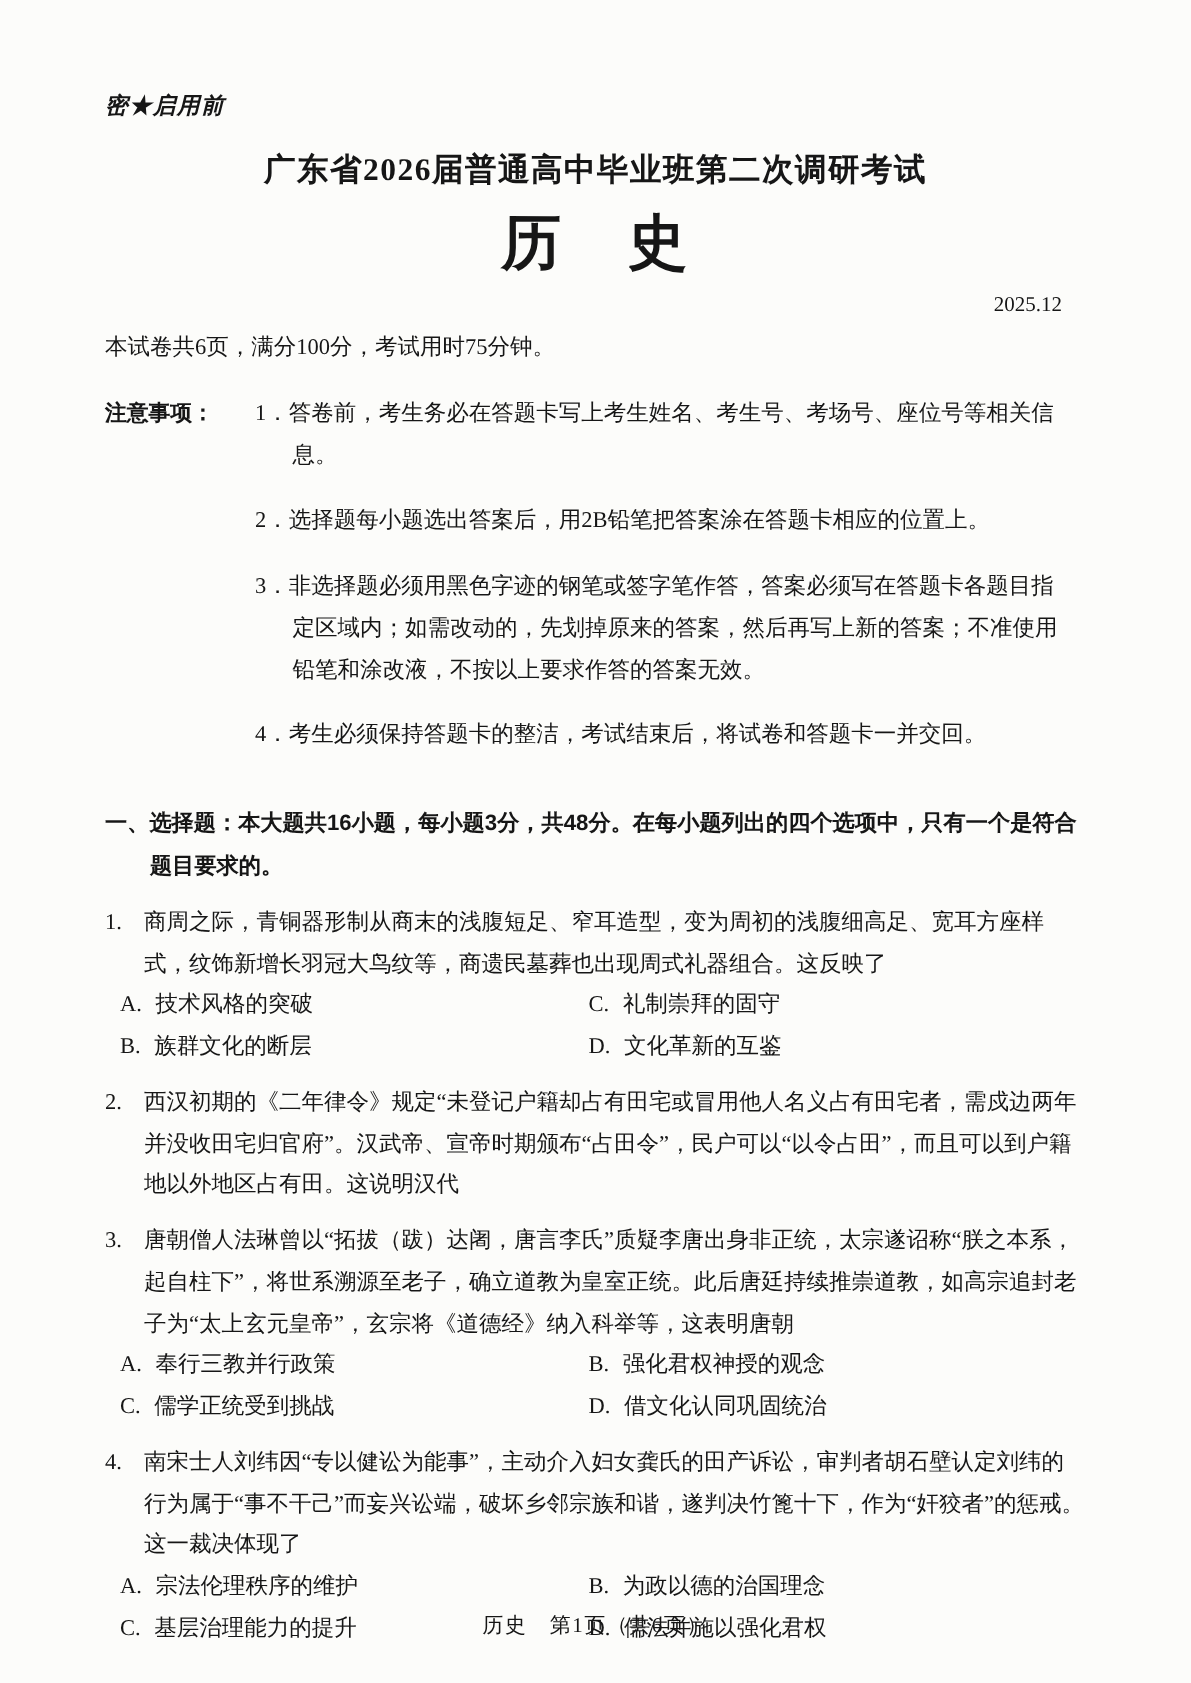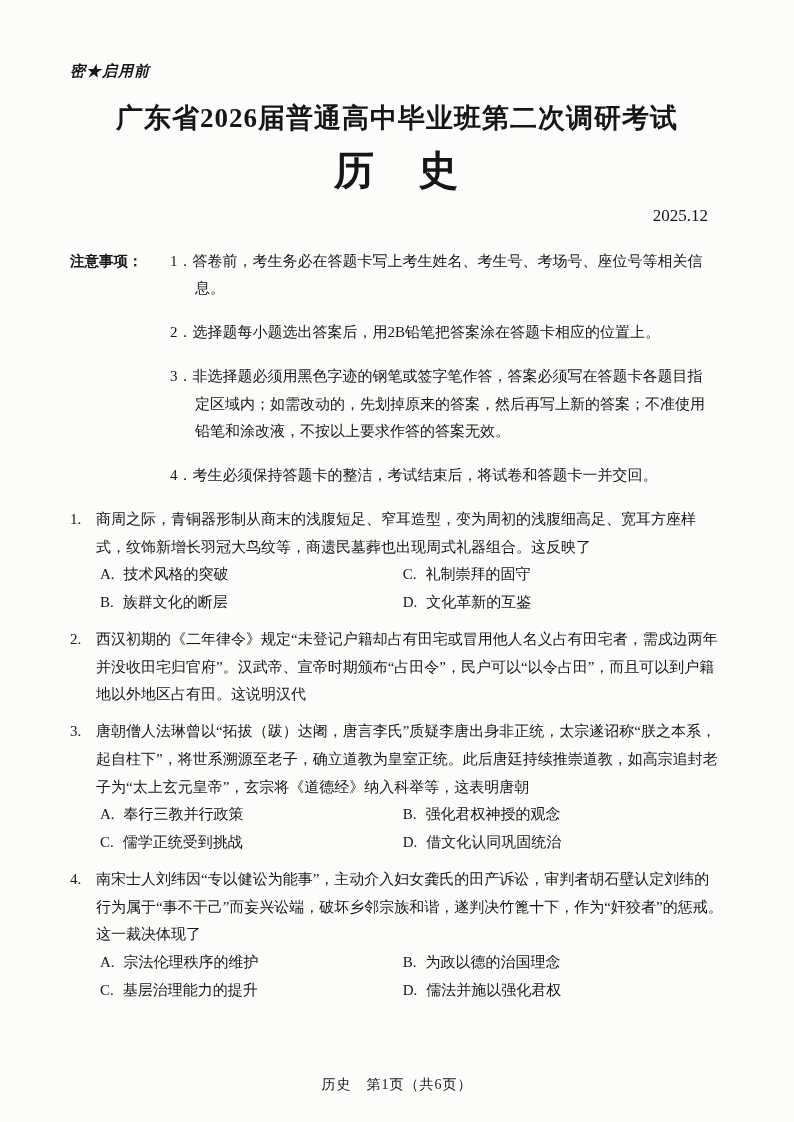--- a/index.html
+++ b/index.html
@@ -22,37 +22,37 @@
   }
   .security {
     font-weight: bold;
     font-style: italic;
     font-size: 15px;
     letter-spacing: 1px;
   }
   .title {
     margin-top: 12px;
     text-align: center;
-    font-size: 27px;
+    font-size: 21px;
     font-weight: bold;
     letter-spacing: 1px;
     line-height: 1.5;
   }
   .subject {
     margin-top: 4px;
     text-align: center;
     font-size: 40px;
     font-weight: bold;
     letter-spacing: 2px;
     line-height: 1.45;
   }
   .date {
     text-align: right;
     padding-right: 16px;
-    font-size: 17px;
+    font-size: 14px;
     margin-top: 0px;
   }
   .exam-info { margin: 2px 0 0 0; }
   .notice { position: relative; margin-top: 2px; }
   .notice-label {
     position: absolute;
     left: 0; top: 0;
     font-weight: bold;
     font-family: "Liberation Sans", "DejaVu Sans", sans-serif;
     font-size: 14.5px;
@@ -78,21 +78,21 @@
     margin: 0;
     padding-left: 26px;
     text-indent: -26px;
   }
   .q-num {
     display: inline-block;
     width: 26px;
     text-indent: 0;
   }
   .q-options {
-    margin-left: 30px;
+    margin-left: 10px;
     display: grid;
     grid-template-columns: 48.5% 1fr;
   }
   .option { white-space: nowrap; }
   .opt-label { margin-right: 9px; }
   .footer {
     position: absolute;
     left: 0; right: 0;
     bottom: 24px;
     text-align: center;
@@ -106,31 +106,33 @@
 <div class="page">
 
   <div class="security">密★启用前</div>
 
   <div class="title">广东省2026届普通高中毕业班第二次调研考试</div>
 
   <div class="subject">历　史</div>
 
   <div class="date">2025.12</div>
 
+  <p class="exam-info">本试卷共6页，满分100分，考试用时75分钟。</p>
 
   <div class="notice">
     <span class="notice-label">注意事项：</span>
     <div class="notice-items">
       <p class="notice-item">1．答卷前，考生务必在答题卡写上考生姓名、考生号、考场号、座位号等相关信息。</p>
       <p class="notice-item">2．选择题每小题选出答案后，用2B铅笔把答案涂在答题卡相应的位置上。</p>
       <p class="notice-item">3．非选择题必须用黑色字迹的钢笔或签字笔作答，答案必须写在答题卡各题目指定区域内；如需改动的，先划掉原来的答案，然后再写上新的答案；不准使用铅笔和涂改液，不按以上要求作答的答案无效。</p>
       <p class="notice-item">4．考生必须保持答题卡的整洁，考试结束后，将试卷和答题卡一并交回。</p>
     </div>
   </div>
 
+  <p class="section-title">一、选择题：本大题共16小题，每小题3分，共48分。在每小题列出的四个选项中，只有一个是符合题目要求的。</p>
 
   <section class="question">
     <p class="q-stem"><span class="q-num">1.</span><span>商周之际，青铜器形制从商末的浅腹短足、窄耳造型，变为周初的浅腹细高足、宽耳方座样式，纹饰新增长羽冠大鸟纹等，商遗民墓葬也出现周式礼器组合。这反映了</span></p>
     <div class="q-options">
       <div class="option"><span class="opt-label">A.</span><span>技术风格的突破</span></div>
       <div class="option"><span class="opt-label">C.</span><span>礼制崇拜的固守</span></div>
       <div class="option"><span class="opt-label">B.</span><span>族群文化的断层</span></div>
       <div class="option"><span class="opt-label">D.</span><span>文化革新的互鉴</span></div>
     </div>
   </section>

